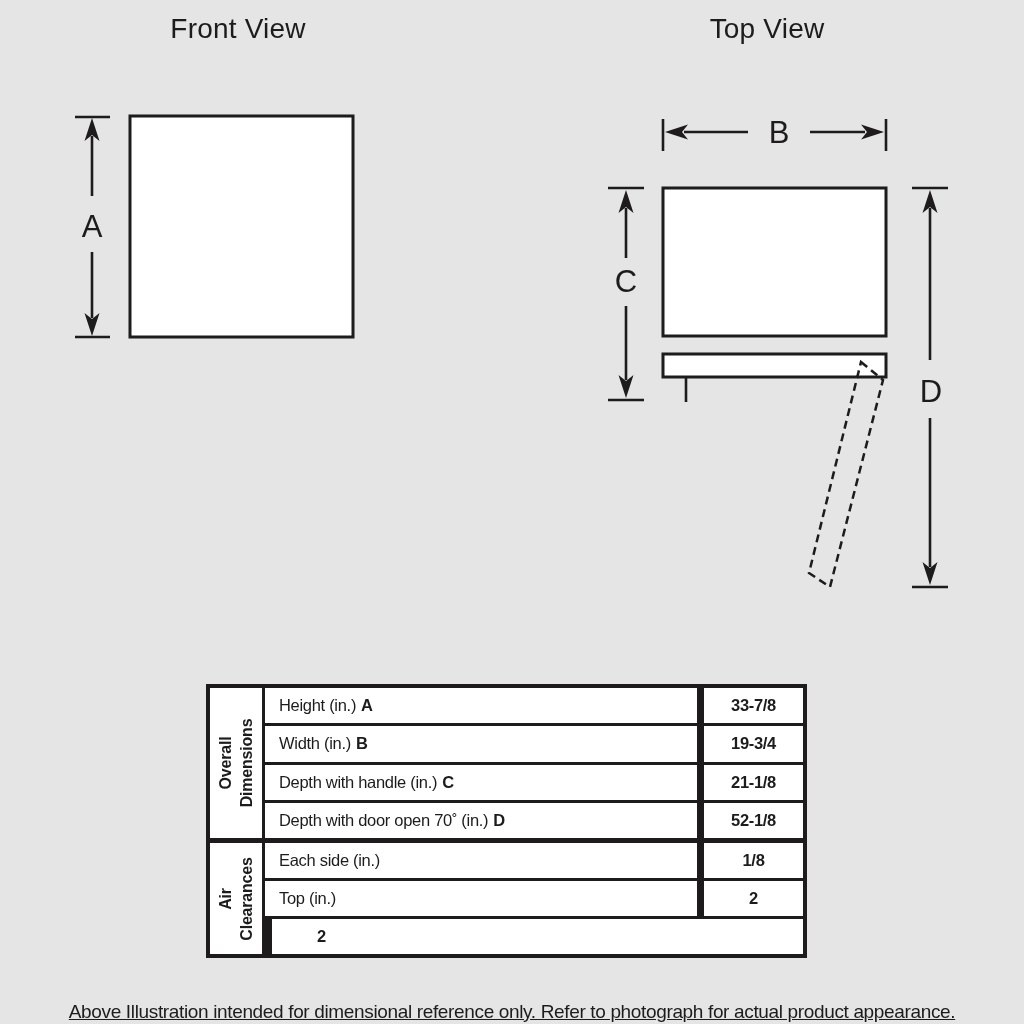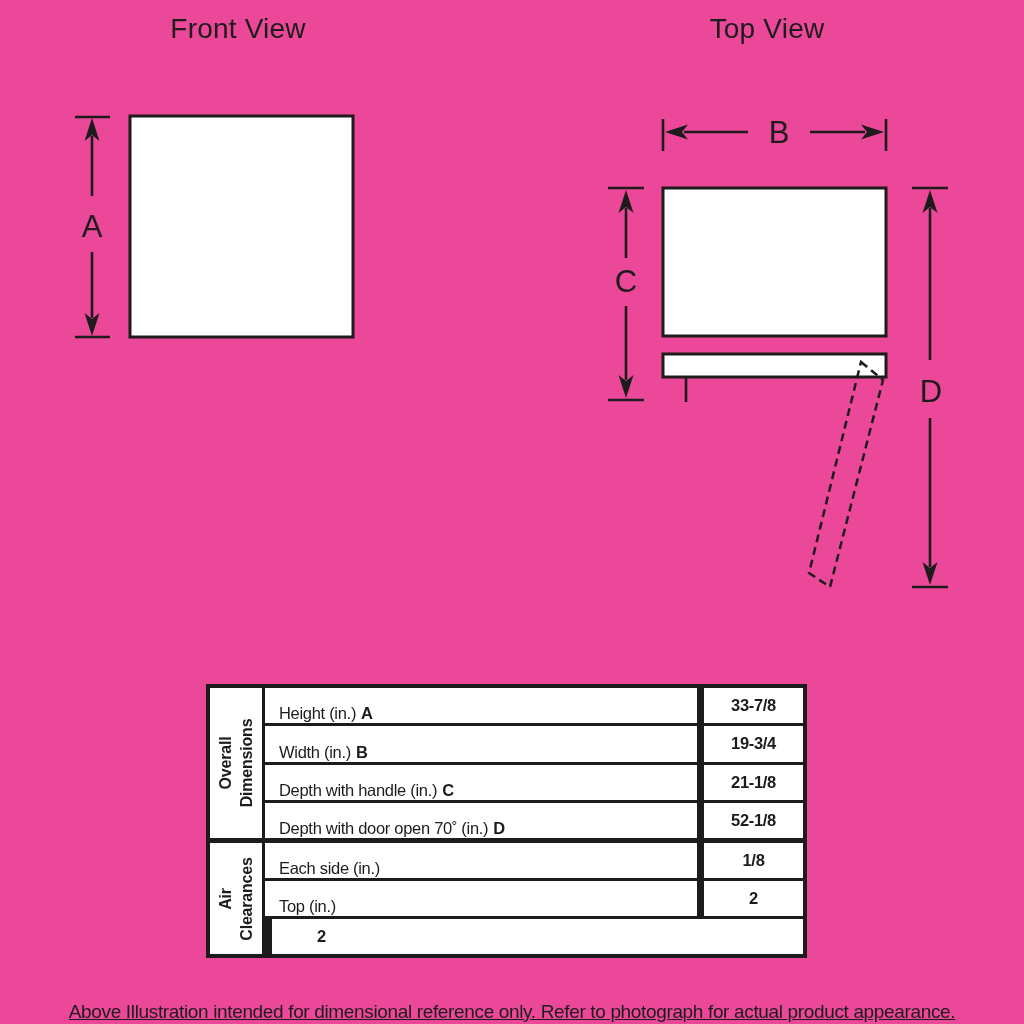--- a/index.html
+++ b/index.html
@@ -6,21 +6,21 @@
   html, body {
     margin: 0; padding: 0;
     background: #ffffff;
     font-family: "Liberation Sans", sans-serif;
     color: var(--ink);
   }
   .stage {
     position: relative;
     width: 1024px;
     height: 1024px;
-    background: #ec4899;
+    background: #e5e5e5;
     overflow: hidden;
   }
   svg.diagram { position: absolute; left: 0; top: 0; display: block; }
   svg.diagram text {
     fill: var(--ink);
     font-family: "Liberation Sans", sans-serif;
   }
   .view-title { font-size: 28px; letter-spacing: 0.2px; }
   .dim-letter { font-size: 31px; }
 
@@ -55,21 +55,21 @@
     text-align: center;
     white-space: nowrap;
     letter-spacing: -0.2px;
   }
   .trows { flex: 1; display: flex; flex-direction: column; }
   .trow { flex: 1; display: flex; align-items: stretch; border-bottom: 3px solid var(--ink); }
   .trow.last { border-bottom: none; }
   .cell-label {
     flex: 1;
     display: flex;
-    align-items: flex-end;
+    align-items: center;
     padding-left: 14px;
     font-size: 16.5px;
     letter-spacing: -0.3px;
     white-space: nowrap;
   }
   .cell-letter { font-weight: bold; margin-left: 5px; }
   .cell-value {
     width: 106px;
     flex: none;
     box-sizing: border-box;

